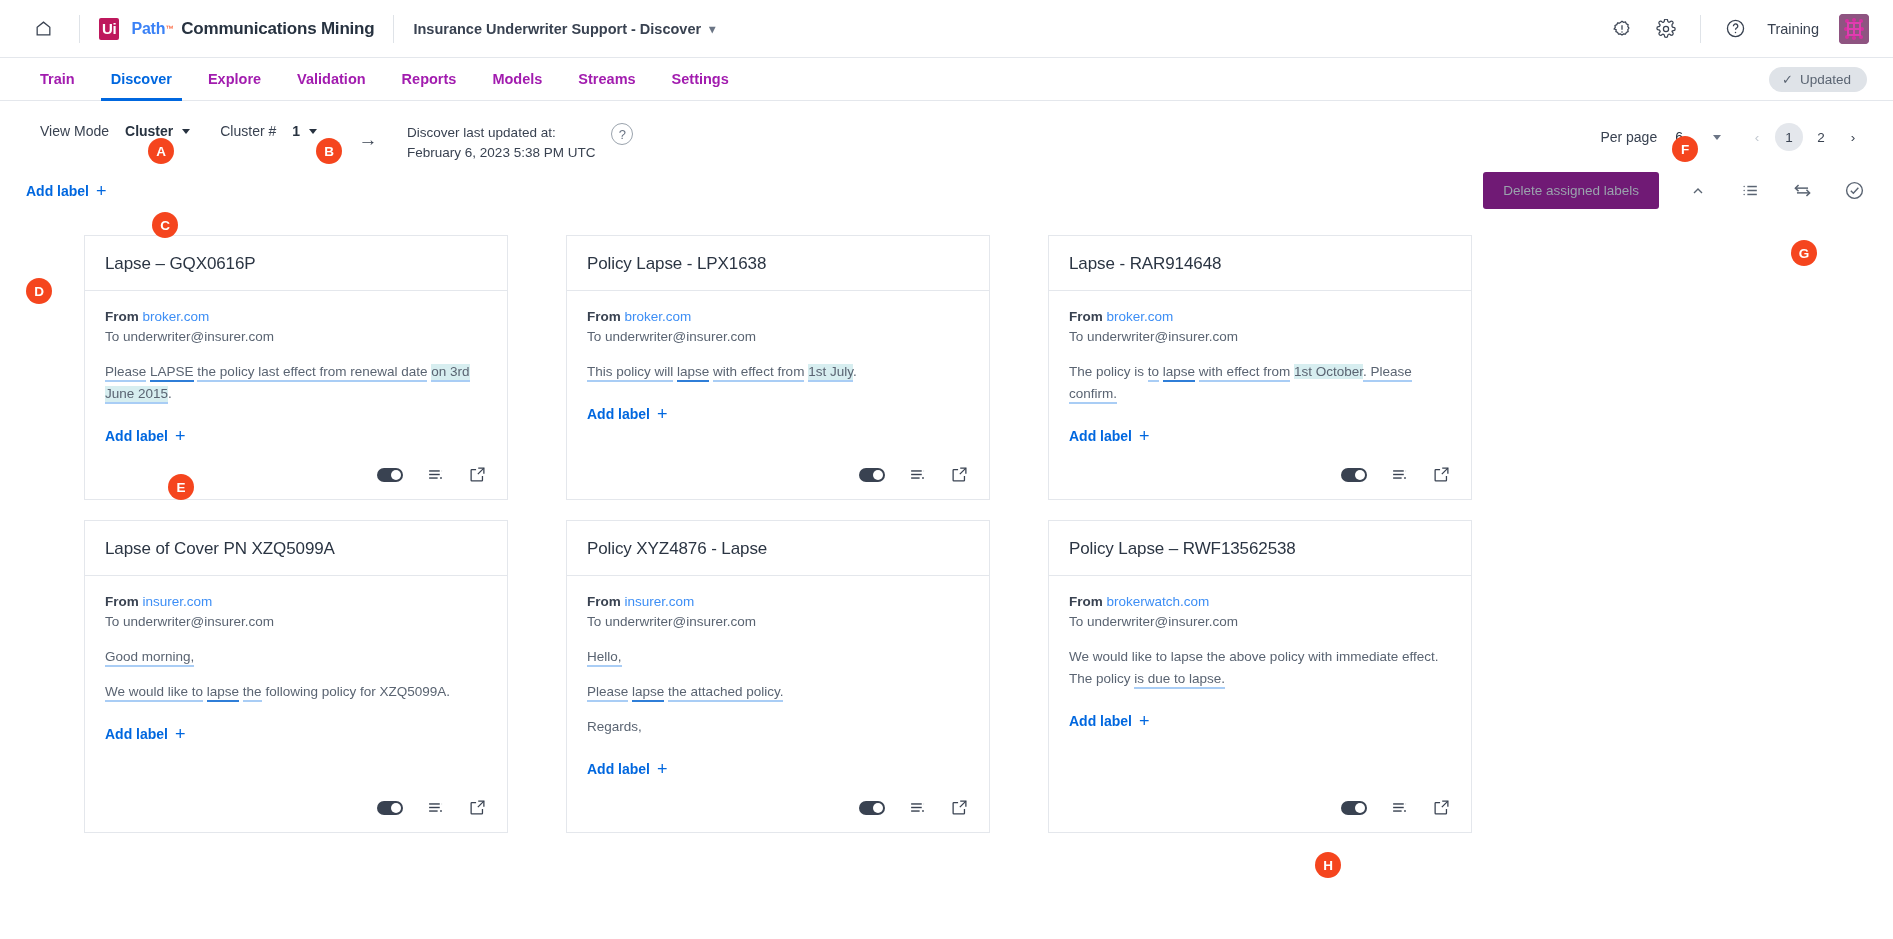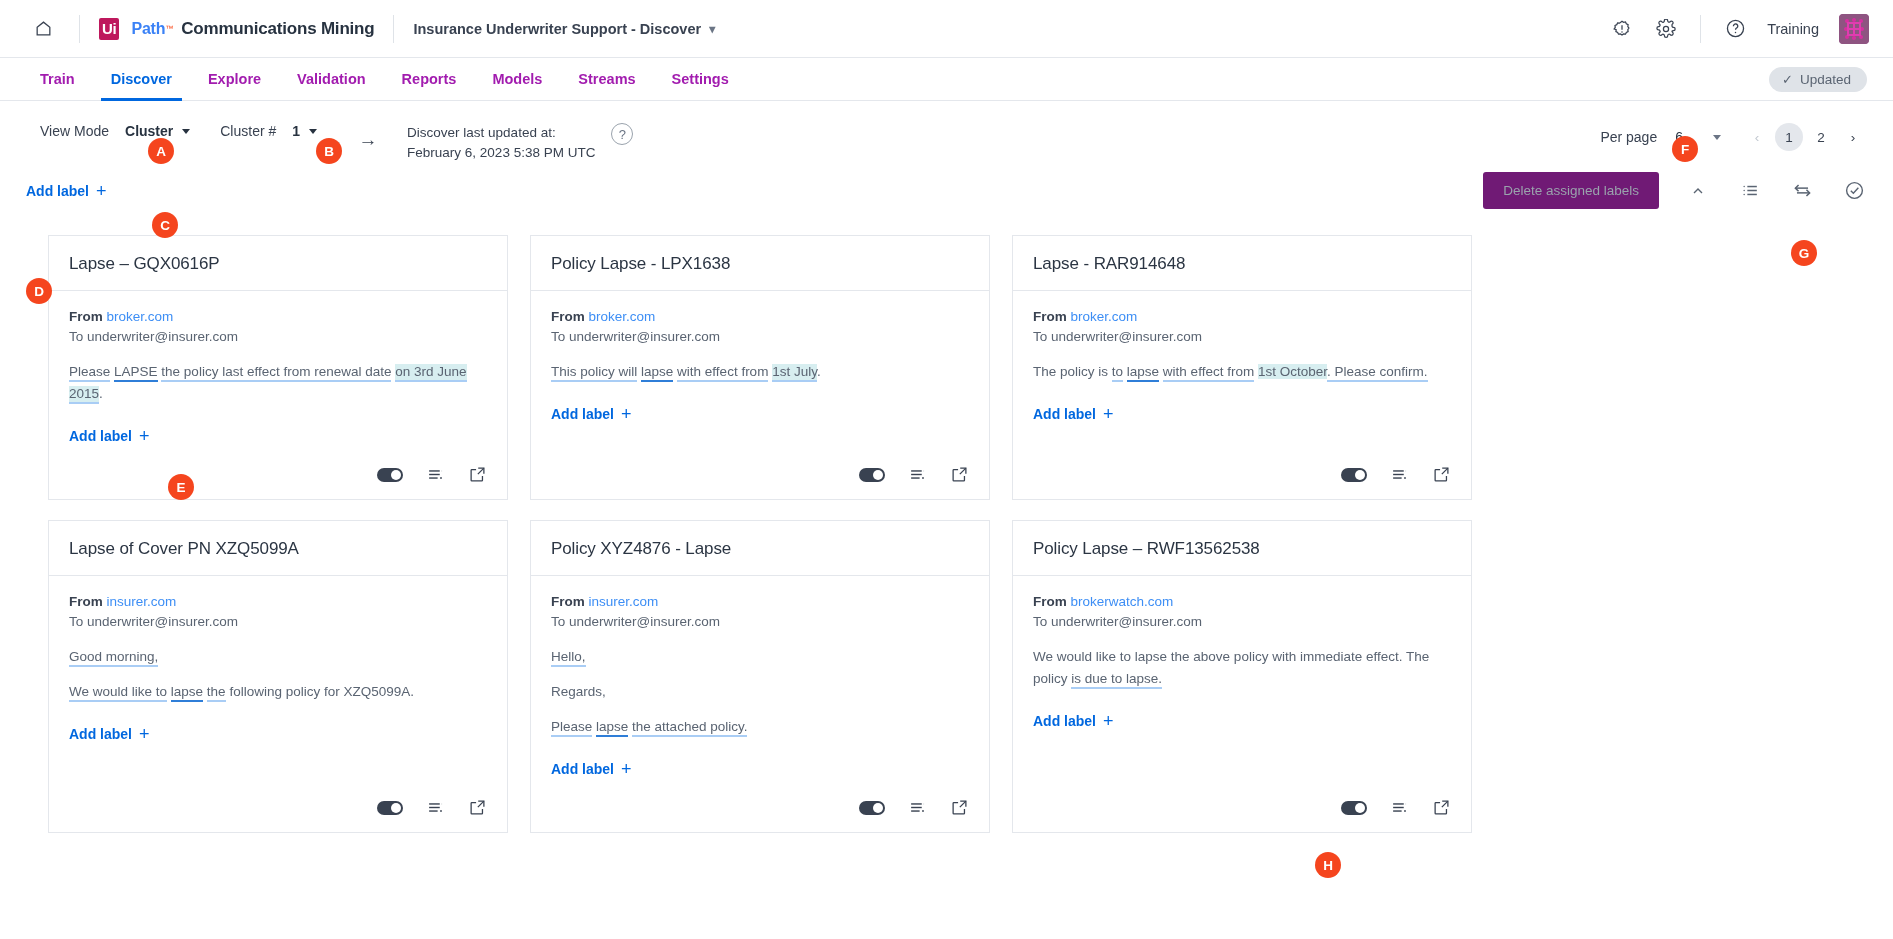--- a/index.html
+++ b/index.html
@@ -138,21 +138,21 @@
   
   .grid {
     display: grid;
     grid-template-columns: repeat(3, 460px);
     gap: 20px 22px;
     padding: 26px 26px 0 48px;
     position: relative;
   }
   .card {
     border: 1px solid #e4e7ec; background:#fff;
-    display:flex; flex-direction:column;
+    display:flex; flex-direction:column;margin-left:36px;
   }
   .card-title {
     padding: 18px 20px 16px 20px; font-size: 17px; color:#2b3543;
     border-bottom: 1px solid #e4e7ec; letter-spacing: -0.1px;
   }
   .card-body { padding: 16px 20px 10px 20px; flex: 1; }
   .meta { font-size: 13.5px; color:#5a6472; line-height: 1.45; }
   .meta b { color:#394251; font-weight: 700; }
   .meta a { color:#3d8ef5; text-decoration:none; }
   .msg { margin-top: 15px; font-size: 13.5px; color:#5a6472; line-height: 1.62; }
@@ -507,22 +507,22 @@
 
   <div class="card">
     <div class="card-title">Policy XYZ4876 - Lapse</div>
     <div class="card-body">
       <div class="meta">
         <div><b>From</b> <a href="#">insurer.com</a></div>
         <div><span>To</span> <span>underwriter@insurer.com</span></div>
       </div>
       <div class="msg">
         <p><span class="u1">Hello,</span></p>
+        <p><span class="u1">Please</span> <span class="u2">lapse</span> <span class="u1">the attached policy.</span></p>
         <p>Regards,</p>
-        <p><span class="u1">Please</span> <span class="u2">lapse</span> <span class="u1">the attached policy.</span></p>
       </div>
       <div class="addlabel card-add">
         <span>Add label</span>
         <span class="plus">+</span>
       </div>
     </div>
     <div class="card-foot">
       <span class="toggle"></span>
       <span class="foot-ic">
         <svg width="17" height="17" viewBox="0 0 24 24" stroke="#394251" stroke-width="2" fill="none">

